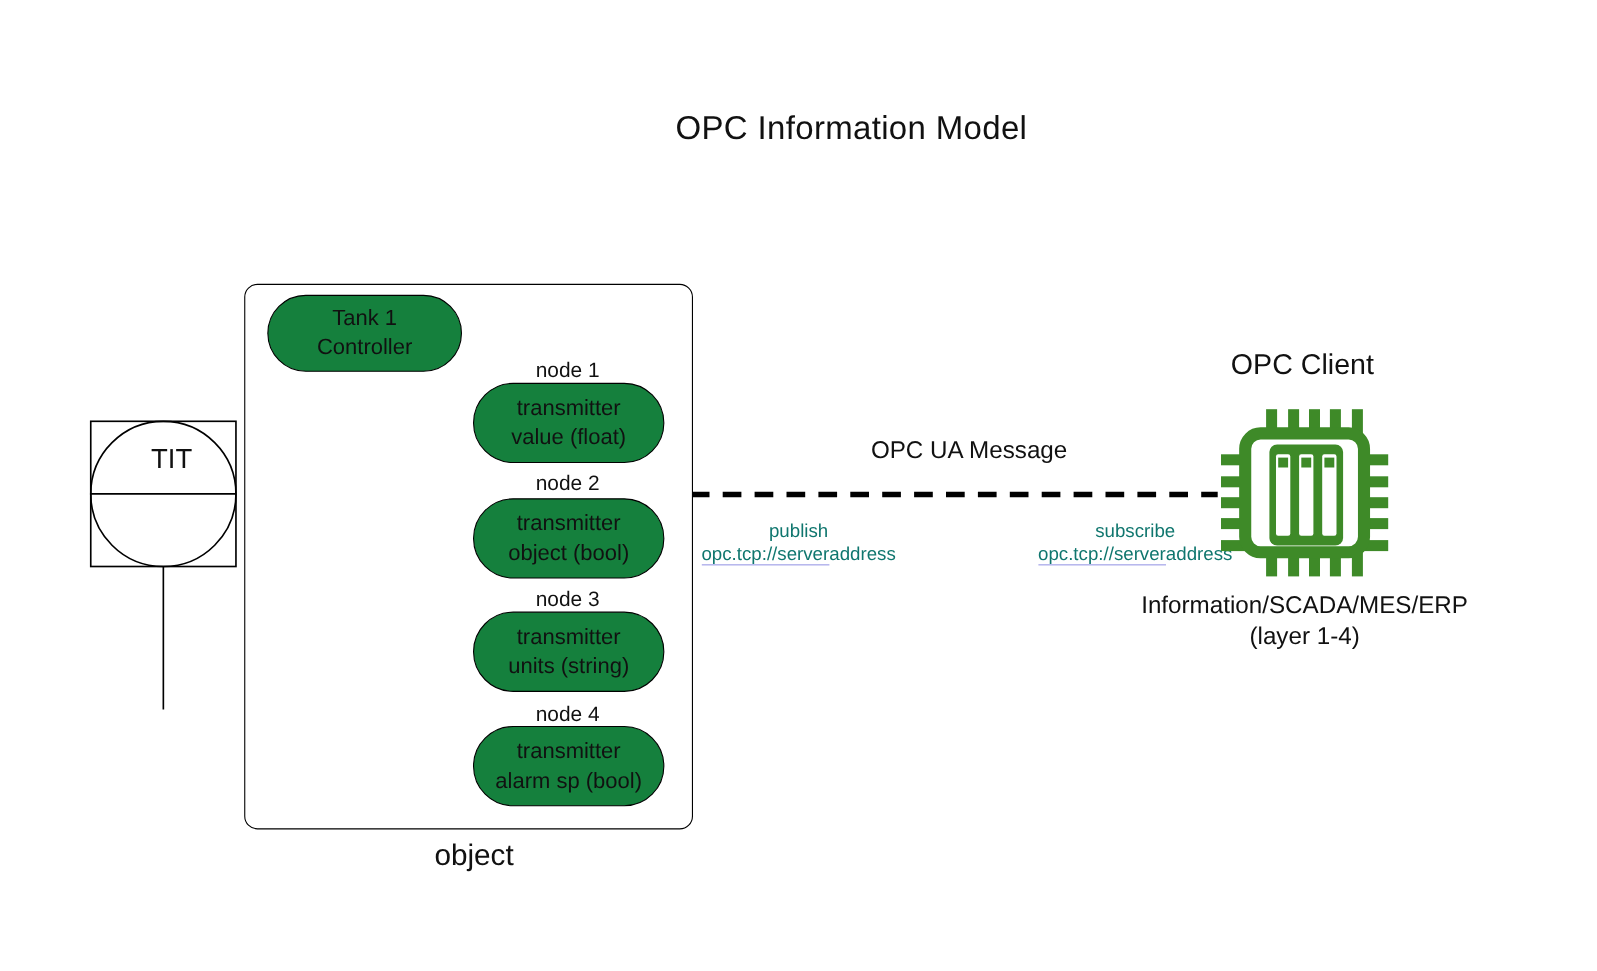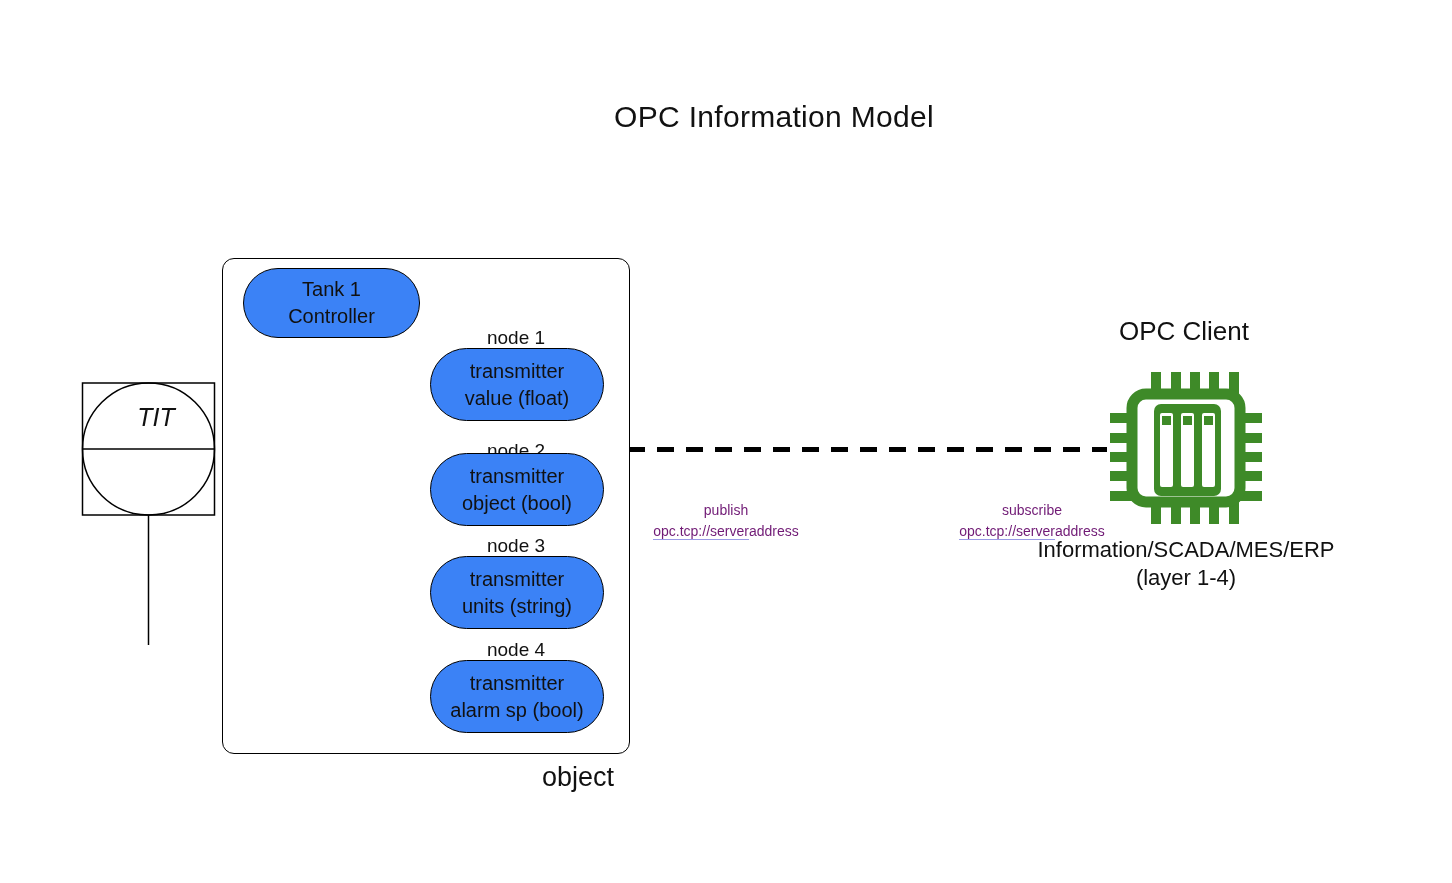--- a/index.html
+++ b/index.html
@@ -9,31 +9,31 @@
   }
   .abs{position:absolute;}
   .ctr{text-align:center;}
   .title{left:424px;top:100px;width:700px;font-size:30px;letter-spacing:.3px;}
   .server-label{left:222px;top:213px;width:406px;font-size:26px;}
   .server-box{
     left:222px;top:258px;width:406px;height:494px;
     border:1.4px solid #000;border-radius:12px;background:#fff;
   }
   .stadium{
-    background:#3b82f6;border:1.4px solid #000;border-radius:40px;
+    background:#15803d;border:1.4px solid #000;border-radius:40px;
     display:flex;flex-direction:column;align-items:center;justify-content:center;
     font-size:20px;line-height:27px;
   }
   .tank{left:243px;top:268px;width:175px;height:68px;}
   .node{left:430px;top:0;width:172px;height:71px;}
   .node-tag{left:430px;width:172px;font-size:19px;text-align:center;}
-  .object-label{left:208px;top:762px;width:406px;font-size:27px;text-align:right;}
-  .tit-label{left:82px;top:403px;width:148px;font-size:25px;font-style:italic;}
+  .object-label{left:228px;top:762px;width:406px;font-size:27px;}
+  .tit-label{left:82px;top:403px;width:148px;font-size:25px;}
   .msg-label{left:731px;top:396px;width:300px;font-size:22px;}
-  .pubsub{width:220px;font-size:14px;line-height:21px;top:500px;color:#701a75;}
+  .pubsub{width:220px;font-size:17px;line-height:21px;top:472px;color:#0f766e;}
   .pub{left:616px;}
   .sub{left:922px;}
   .url-link{border-bottom:1.6px solid #9a9ae6;padding-bottom:0px;text-align:center;}
   .client-label{left:1034px;top:316px;width:300px;font-size:26px;}
   .chip{left:1106px;top:368px;width:160px;height:160px;}
   .client-caption{left:1036px;top:536px;width:300px;font-size:22px;line-height:28px;}
   .lines{left:0;top:0;width:1452px;height:883px;pointer-events:none;}
 </style>
 </head>
 <body>
@@ -67,21 +67,21 @@
     <span>Tank 1</span>
     <span>Controller</span>
   </div>
 
   <div class="abs node-tag" style="top:327px">node 1</div>
   <div class="abs stadium node" style="top:348px">
     <span>transmitter</span>
     <span>value (float)</span>
   </div>
 
-  <div class="abs node-tag" style="top:440px">node 2</div>
+  <div class="abs node-tag" style="top:429px">node 2</div>
   <div class="abs stadium node" style="top:453px">
     <span>transmitter</span>
     <span>object (bool)</span>
   </div>
 
   <div class="abs node-tag" style="top:535px">node 3</div>
   <div class="abs stadium node" style="top:556px">
     <span>transmitter</span>
     <span>units (string)</span>
   </div>
@@ -89,20 +89,21 @@
   <div class="abs node-tag" style="top:639px">node 4</div>
   <div class="abs stadium node" style="top:660px">
     <span>transmitter</span>
     <span>alarm sp (bool)</span>
   </div>
 
   <div class="abs object-label ctr">object</div>
 
   <div class="abs tit-label ctr">TIT</div>
 
+  <div class="abs msg-label ctr">OPC UA Message</div>
 
   <div class="abs pubsub pub ctr">
     <span>publish</span><br>
     <span class="url-link">opc.tcp://server</span><span>address</span>
   </div>
 
   <div class="abs pubsub sub ctr">
     <span>subscribe</span><br>
     <span class="url-link">opc.tcp://server</span><span>address</span>
   </div>

